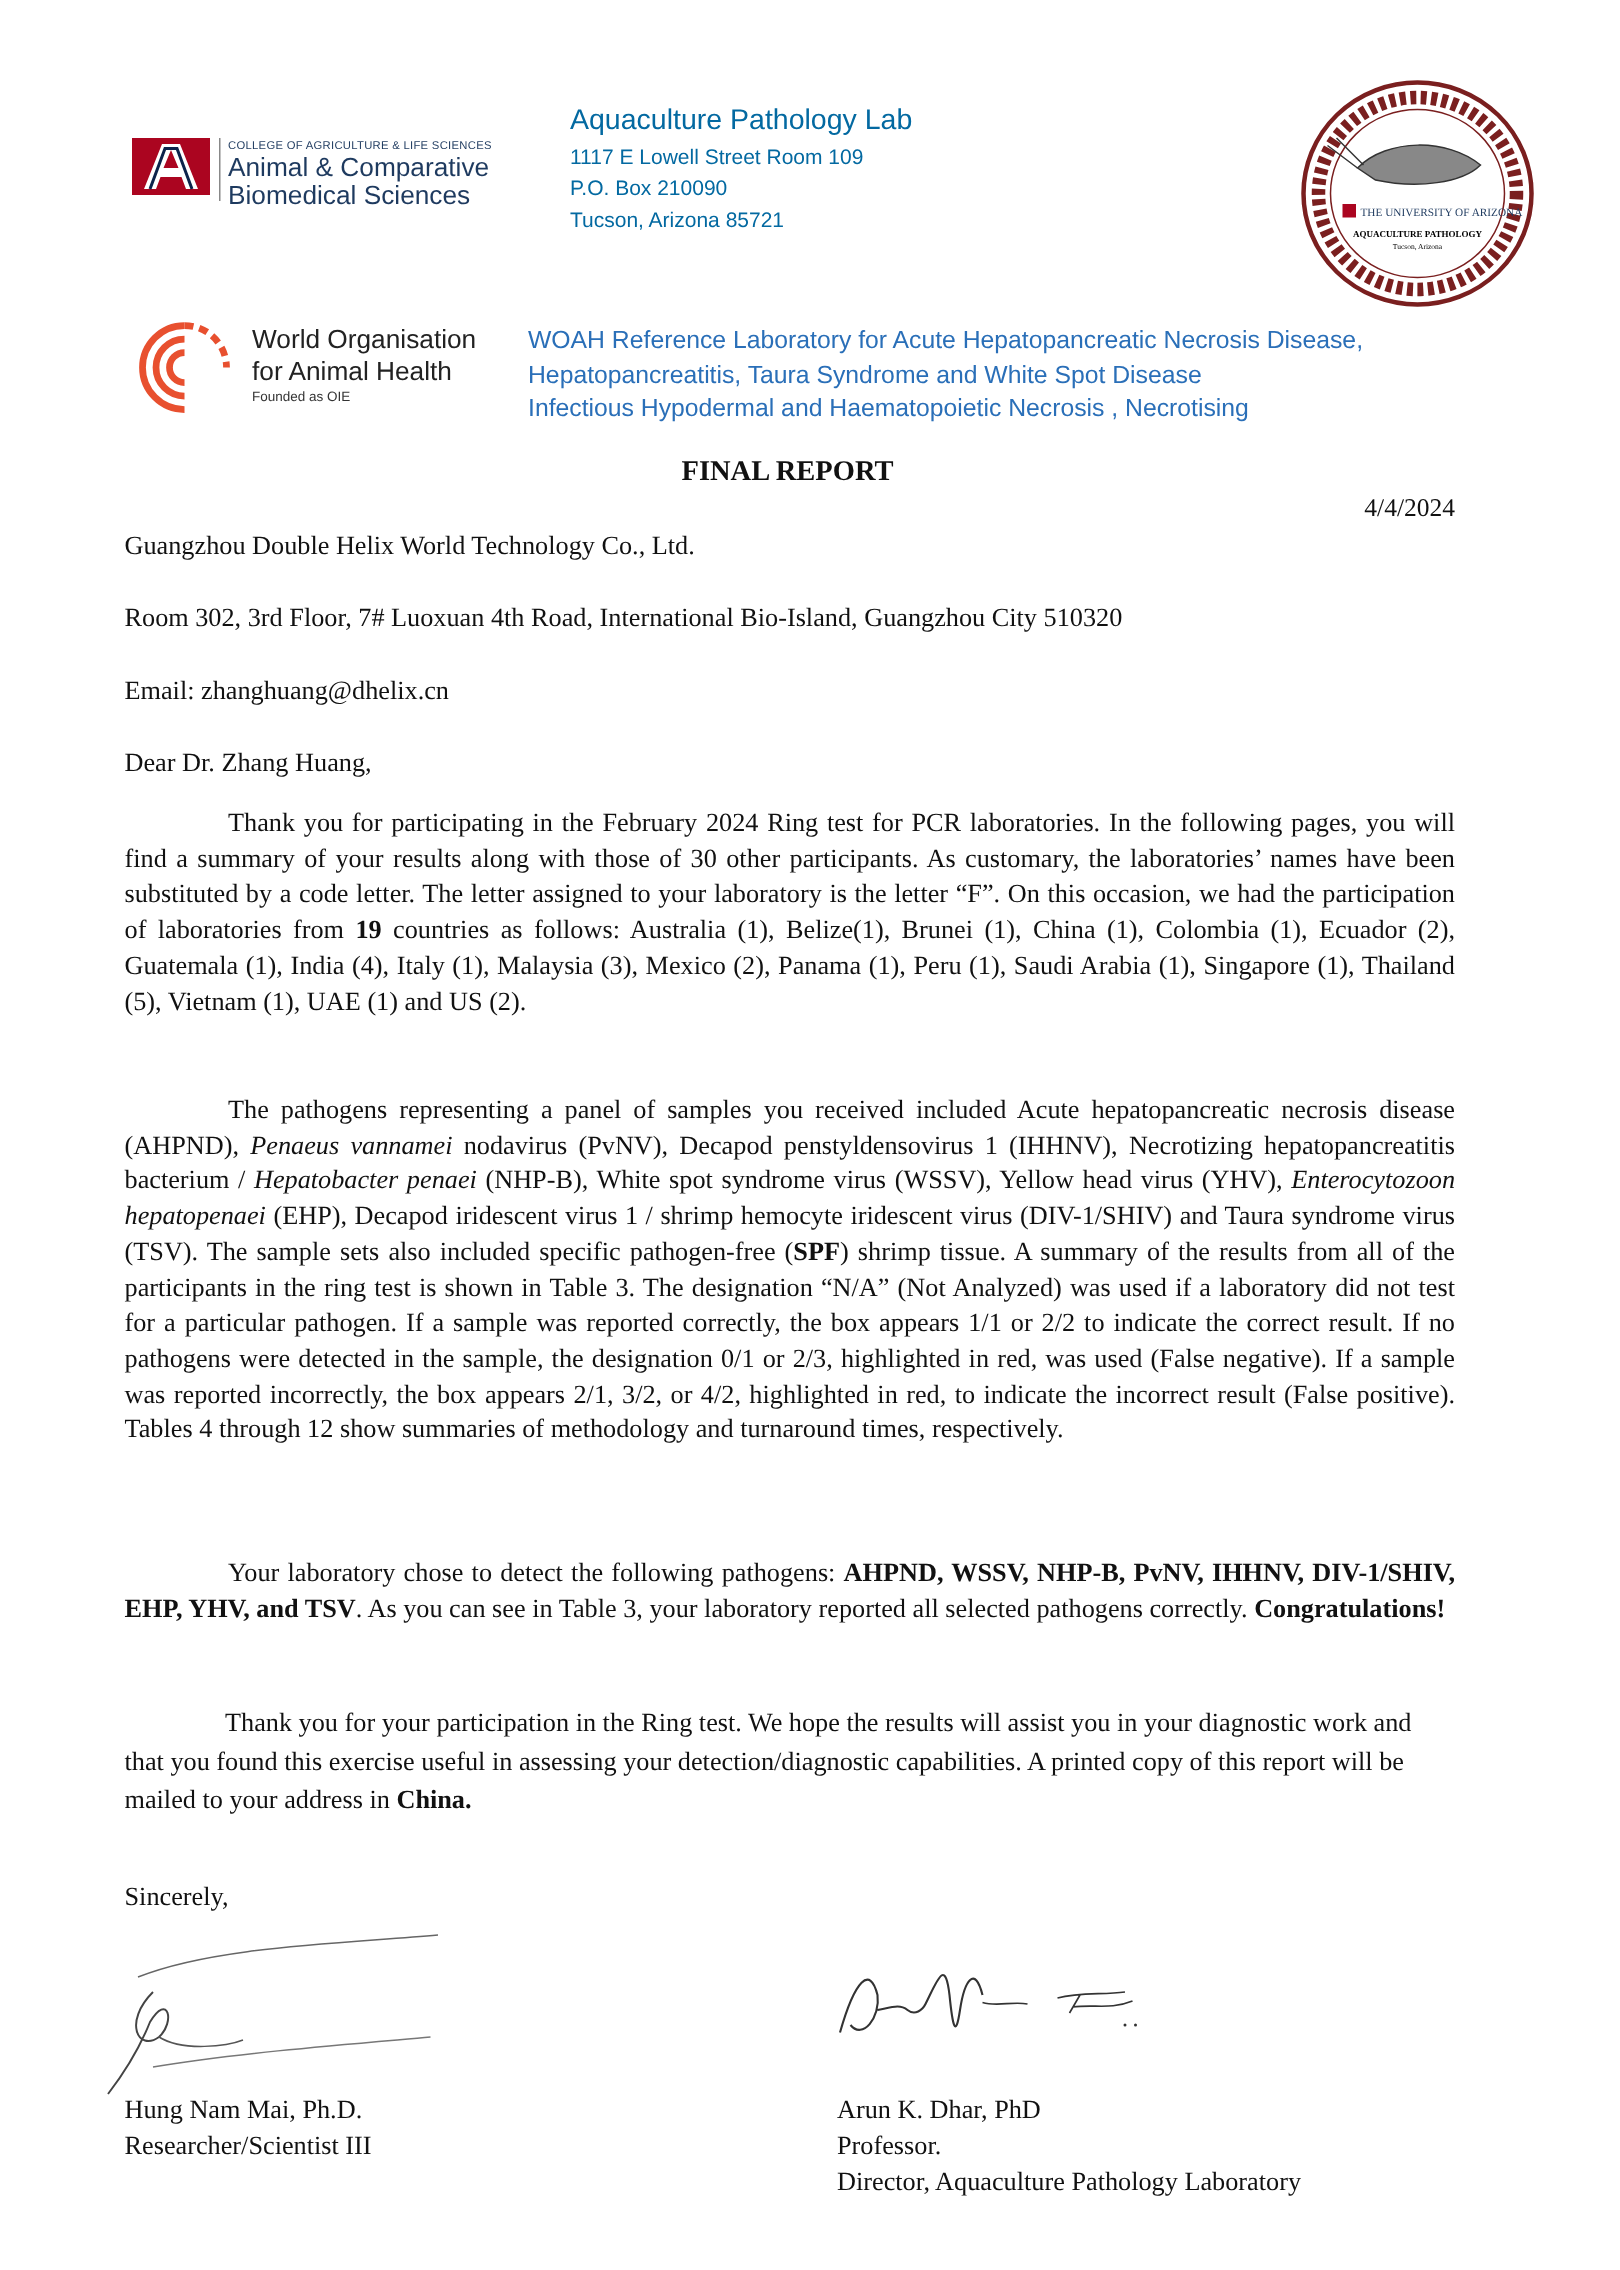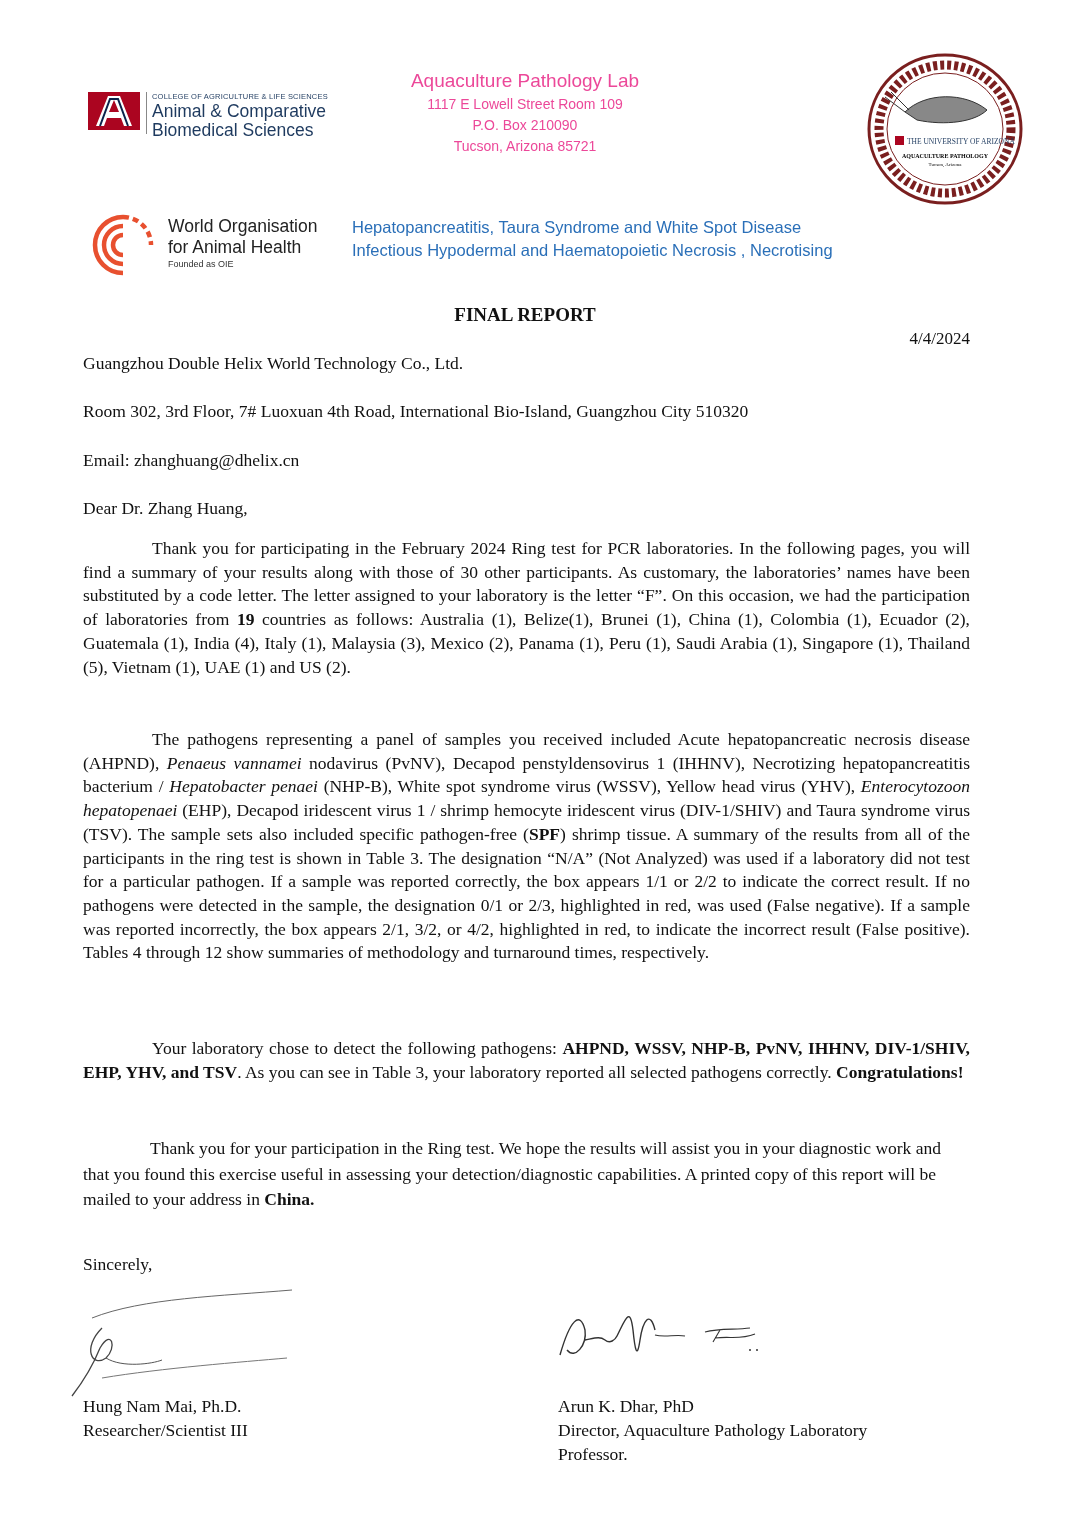--- a/index.html
+++ b/index.html
@@ -7,21 +7,21 @@
          font-family: "Liberation Serif", serif; color: #111; }
   .abs { position: absolute; }
 
   
   .ua-logo { left: 86px; top: 90px; width: 56px; height: 42px; }
   .ua-divider { left: 146px; top: 92px; width: 1px; height: 42px; background: #888; }
   .college { left: 152px; top: 92px; font-family: "Liberation Sans", sans-serif; font-size: 7.5px; letter-spacing: 0.2px; color: #1e3a5f; }
   .dept { left: 152px; top: 102px; font-family: "Liberation Sans", sans-serif; font-size: 17.5px; line-height: 19px; color: #1e3a5f; }
 
   
-  .lab-block { left: 380px; top: 68px; width: 290px; text-align: center; font-family: "Liberation Sans", sans-serif; color: #ec4899; }
+  .lab-block { left: 380px; top: 68px; width: 290px; text-align: left; font-family: "Liberation Sans", sans-serif; color: #0369a1; }
   .lab-title { font-size: 19px; line-height: 26px; }
   .lab-line { font-size: 14px; line-height: 21px; }
 
   
   .seal { left: 865px; top: 52px; width: 160px; height: 155px; }
 
   
   .woah-logo { left: 90px; top: 212px; width: 66px; height: 66px; }
   .woah-name { left: 168px; top: 216px; font-family: "Liberation Sans", sans-serif; font-size: 17.5px; line-height: 21px; color: #222; }
   .woah-founded { left: 168px; top: 259px; font-family: "Liberation Sans", sans-serif; font-size: 9px; color: #333; }
@@ -79,20 +79,21 @@
     <path d="M33 23 A10 10 0 1 0 33 43"></path>
     <path d="M33 5 A28 28 0 0 1 61 33" stroke-dasharray="6 4"></path>
   </g>
 </svg>
 <div class="abs woah-name">
   <div>World Organisation</div>
   <div>for Animal Health</div>
 </div>
 <div class="abs woah-founded">Founded as OIE</div>
 <div class="abs woah-ref">
+  <div>WOAH Reference Laboratory for Acute Hepatopancreatic Necrosis Disease,</div>
   <div>Hepatopancreatitis, Taura Syndrome and White Spot Disease</div>
   <div>Infectious Hypodermal and Haematopoietic Necrosis , Necrotising</div>
 </div>
 
 <div class="abs title">FINAL REPORT</div>
 <div class="abs date">4/4/2024</div>
 
 <div class="abs line" style="top:352px">Guangzhou Double Helix World Technology Co., Ltd.</div>
 <div class="abs line" style="top:400px"><span class="addr-sans-wrap">Room 302, 3rd Floor, 7# Luoxuan 4th Road, International Bio-Island, Guangzhou City 510320</span></div>
 <div class="abs line" style="top:449px">Email: zhanghuang@dhelix.cn</div>
@@ -129,15 +130,15 @@
   <circle cx="195" cy="50" r="1" fill="#333"></circle>
     <circle cx="202" cy="50" r="1" fill="#333"></circle>
 </svg>
 
 <div class="abs sig-name" style="left:83px; top:1394px">
   <div>Hung Nam Mai, Ph.D.</div>
   <div>Researcher/Scientist III</div>
 </div>
 <div class="abs sig-name" style="left:558px; top:1394px">
   <div>Arun K. Dhar, PhD</div>
+  <div>Professor.</div>
   <div>Director, Aquaculture Pathology Laboratory</div>
-  <div>Professor.</div>
 </div>
 
 </body></html>

